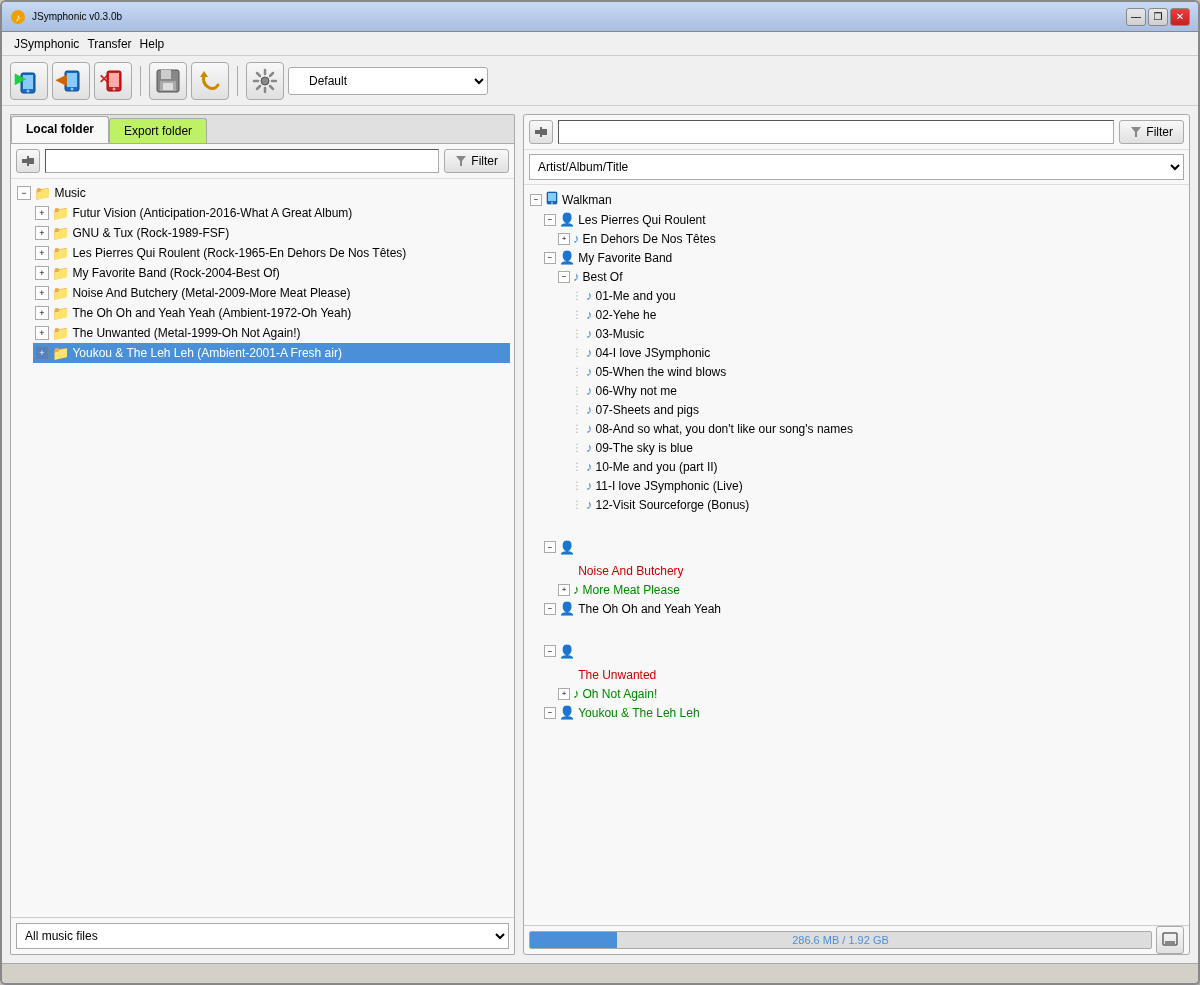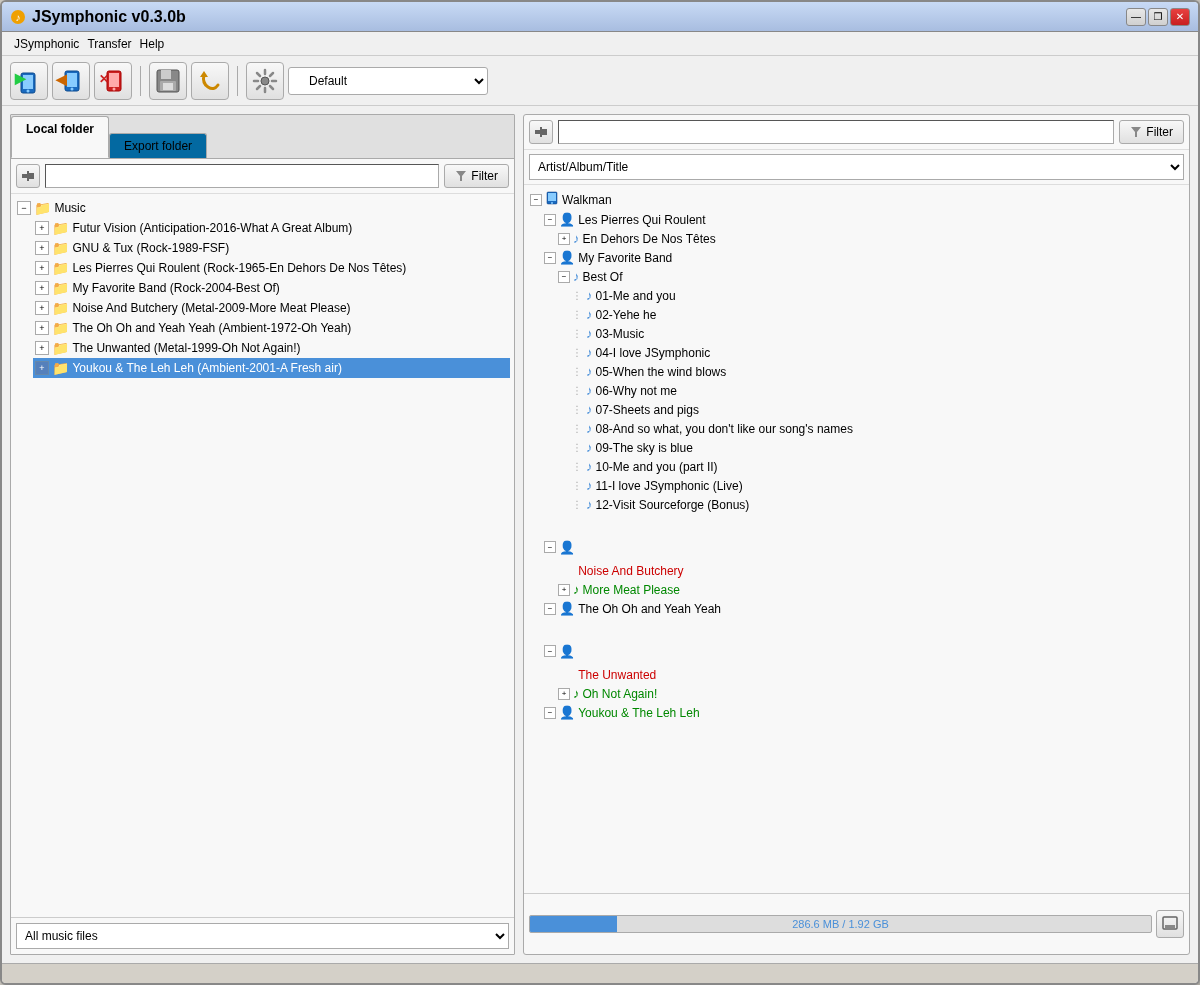--- a/index.html
+++ b/index.html
@@ -21,21 +21,21 @@
       background: linear-gradient(to bottom, #c8daf5, #a8bde0);
       padding: 5px 8px;
       display: flex;
       align-items: center;
       justify-content: space-between;
       border-bottom: 1px solid #888;
       height: 30px;
     }
     .title-bar-left { display: flex; align-items: center; gap: 6px; }
     .title-icon { width: 16px; height: 16px; }
-    .title-text { font-size: 16px; font-weight: bold; color: #000; }
+    .title-text { font-size: 10px; font-weight: normal; color: #000; }
     .title-controls { display: flex; gap: 2px; }
     .title-btn {
       width: 20px; height: 18px; border: 1px solid #888;
       border-radius: 3px; cursor: pointer; display: flex; align-items: center; justify-content: center;
       font-size: 10px; background: linear-gradient(to bottom, #e8e8e8, #d0d0d0);
     }
     .title-btn.close { background: linear-gradient(to bottom, #e84040, #c82020); color: white; }
 
     .menu-bar {
       background: #f0f0f0;
@@ -91,22 +91,22 @@
       display: flex;
       background: #e0e0e0;
       border-bottom: 1px solid #aaa;
     }
     .tab {
       padding: 5px 14px;
       font-size: 12px;
       cursor: pointer;
       border: 1px solid #aaa;
       border-bottom: none;
-      background: #0369a1;
-      margin-top: 18px;
+      background: #bef264;
+      margin-top: 3px;
       border-radius: 3px 3px 0 0;
     }
     .tab.active {
       background: #f8f8f8;
       border-bottom: 1px solid #f8f8f8;
       margin-top: 1px;
       font-weight: bold;
     }
 
     .filter-bar {
@@ -180,21 +180,21 @@
     .device-select-bar {
       padding: 4px 5px;
       border-bottom: 1px solid #ddd;
     }
     .device-select {
       width: 100%; height: 26px; border: 1px solid #aaa; font-size: 12px;
       background: white; padding: 0 4px;
     }
 
     .status-bar {
-      display: flex; align-items: center; padding: 16px 5px; border-top: 1px solid #ccc; gap: 4px;
+      display: flex; align-items: center; padding: 0 5px; border-top: 1px solid #ccc; gap: 4px;
     }
     .storage-bar-outer {
       flex: 1; height: 18px; background: #ddd; border: 1px solid #aaa; border-radius: 2px; overflow: hidden;
     }
     .storage-bar-inner {
       height: 100%; background: #4a90d9;
     }
     .storage-wrapper { flex: 1; position: relative; display: flex; align-items: center; }
     .storage-label { font-size: 11px; color: #4a90d9; position: absolute; width: 100%; text-align: center; }
 

